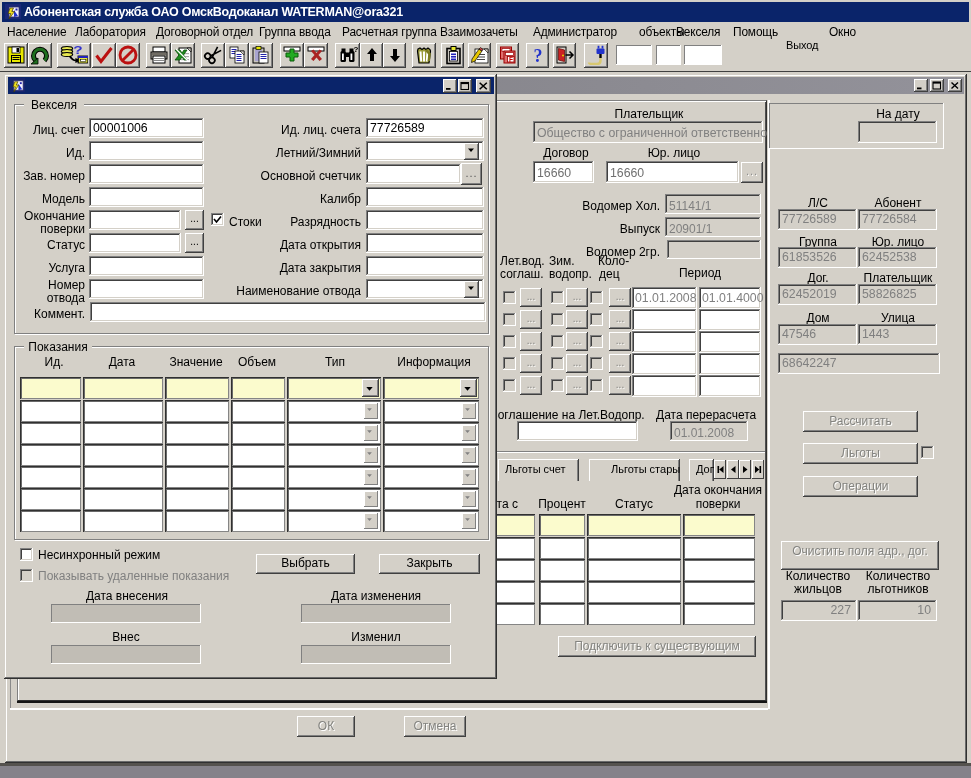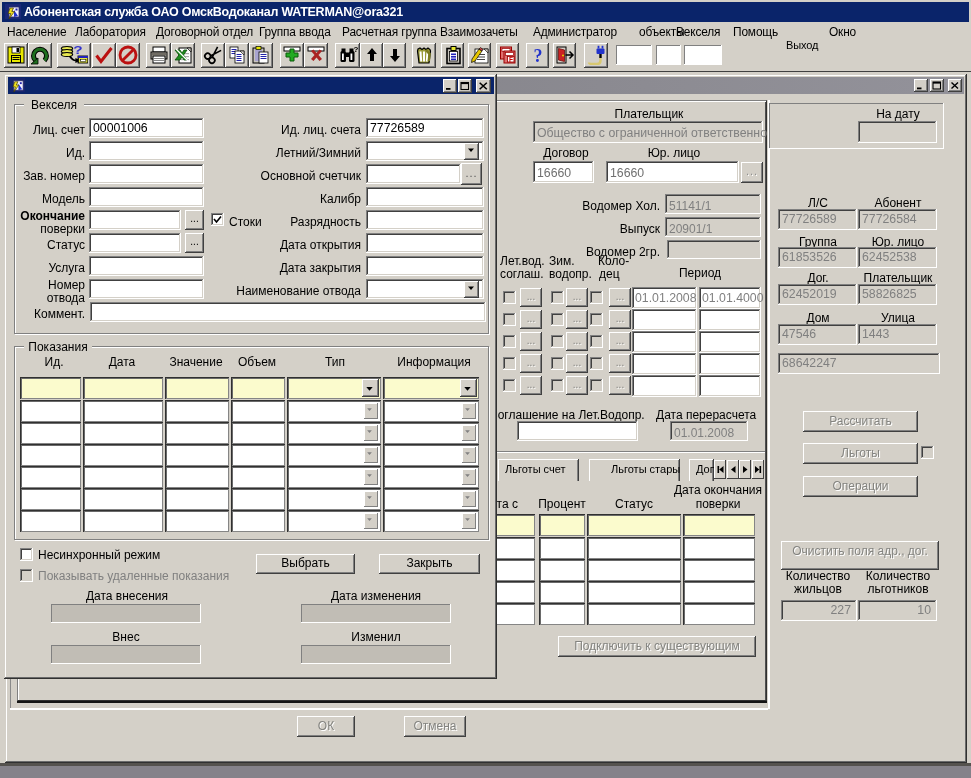--- a/index.html
+++ b/index.html
@@ -392,21 +392,21 @@
 <div class="abs" style="left:14px;top:104px;width:475px;height:230px;border:1px solid #808080;box-shadow:inset 1px 1px 0 #fff, 1px 1px 0 #fff;"></div>
 <div class="abs" style="left:24px;top:98px;width:60px;height:13px;background:#D4D0C8;text-align:center;">Векселя</div>
 <div class="abs lbl " style="right:886px;top:123px;text-align:right;">Лиц. счет</div>
 <div class="abs field" style="left:89px;top:118px;width:115px;height:20px;line-height:20px;padding-left:4px;color:#000;">00001006</div>
 <div class="abs lbl " style="right:886px;top:146px;text-align:right;">Ид.</div>
 <div class="abs field" style="left:89px;top:141px;width:115px;height:20px;line-height:20px;padding-left:4px;color:#000;"></div>
 <div class="abs lbl " style="right:886px;top:169px;text-align:right;">Зав. номер</div>
 <div class="abs field" style="left:89px;top:164px;width:115px;height:20px;line-height:20px;padding-left:4px;color:#000;"></div>
 <div class="abs lbl " style="right:886px;top:192px;text-align:right;">Модель</div>
 <div class="abs field" style="left:89px;top:187px;width:115px;height:20px;line-height:20px;padding-left:4px;color:#000;"></div>
-<div class="abs lbl " style="right:886px;top:209px;text-align:center;font-weight:bold;">Окончание</div>
+<div class="abs lbl " style="right:886px;top:209px;text-align:center;">Окончание</div>
 <div class="abs lbl " style="right:886px;top:222px;text-align:right;">поверки</div>
 <div class="abs field" style="left:89px;top:210px;width:92px;height:20px;line-height:20px;padding-left:4px;color:#000;"></div>
 <div class="abs btn" style="left:185px;top:210px;width:19px;height:20px;line-height:18px;font-size:10px;">...</div>
 <div class="abs lbl " style="right:886px;top:238px;text-align:right;">Статус</div>
 <div class="abs field" style="left:89px;top:233px;width:92px;height:20px;line-height:20px;padding-left:4px;color:#000;"></div>
 <div class="abs btn" style="left:185px;top:233px;width:19px;height:20px;line-height:18px;font-size:10px;">...</div>
 <div class="abs lbl " style="right:886px;top:261px;text-align:right;">Услуга</div>
 <div class="abs field" style="left:89px;top:256px;width:115px;height:20px;line-height:20px;padding-left:4px;color:#000;"></div>
 <div class="abs lbl " style="right:886px;top:278px;text-align:right;">Номер</div>
 <div class="abs lbl " style="right:886px;top:291px;text-align:right;">отвода</div>

